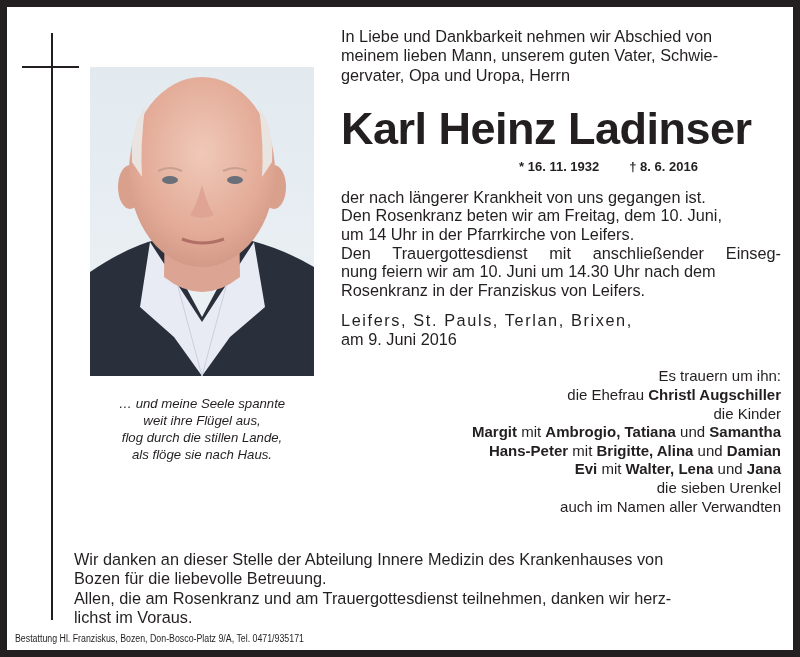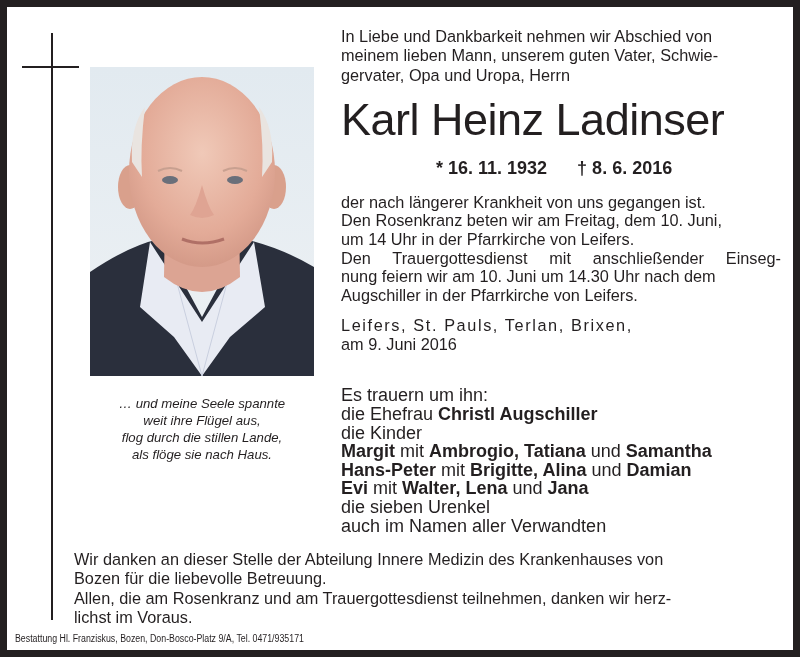--- a/index.html
+++ b/index.html
@@ -10,28 +10,28 @@
   .cross-h { position:absolute; left:15px; top:59px; width:57px; height:2px; background:#231f20; }
   .photo { position:absolute; left:83px; top:60px; width:224px; height:309px; overflow:hidden;
            background:linear-gradient(#e6edf2,#eef2f5); }
   .photo svg { display:block; }
   .poem { position:absolute; left:83px; top:388px; width:224px; text-align:center;
           font-style:italic; font-size:13.2px; line-height:17px; }
   .poem div { white-space:nowrap; }
   .right { position:absolute; left:334px; top:20px; width:440px; }
   .intro { font-size:16.3px; line-height:19.3px; }
   .intro div, .body div, .mourn div { white-space:nowrap; }
-  .name { font-weight:normal; font-size:45px; line-height:52px; margin-top:9px; letter-spacing:-0.5px; white-space:nowrap; }
-  .dates { font-weight:bold; font-size:18px; margin-top:12px; padding-left:95px; white-space:nowrap; }
+  .name { font-weight:bold; font-size:45px; line-height:52px; margin-top:18px; letter-spacing:-0.5px; white-space:nowrap; }
+  .dates { font-weight:bold; font-size:13px; margin-top:4px; padding-left:95px; white-space:nowrap;text-align:center; }
   .dates span + span { margin-left:30px; }
   .body { font-size:16.3px; line-height:18.6px; margin-top:14px; }
   .justify { text-align:justify; text-align-last:justify; }
   .places { font-size:16.3px; line-height:19px; margin-top:12px; letter-spacing:1.6px; white-space:nowrap; }
   .placedate { font-size:16.3px; line-height:19px; white-space:nowrap; }
-  .mourn { font-size:18px; line-height:18.6px; margin-top:32px; }
+  .mourn { font-size:15px; line-height:18.6px; margin-top:18px;text-align:right; }
   .mourn b { font-weight:bold; }
   .thanks { position:absolute; left:67px; top:543px; width:692px; font-size:16.3px; line-height:19.3px; }
   .thanks div { white-space:nowrap; }
   .footer { position:absolute; left:8px; top:626px; font-size:10px; white-space:nowrap; transform:scaleX(0.88); transform-origin:left; }
 </style>
 </head>
 <body>
 
 <div class="card">
 
@@ -99,21 +99,21 @@
     <div class="dates">
       <span>* 16. 11. 1932</span><span>† 8. 6. 2016</span>
     </div>
 
     <div class="body">
       <div>der nach längerer Krankheit von uns gegangen ist.</div>
       <div>Den Rosenkranz beten wir am Freitag, dem 10. Juni,</div>
       <div>um 14 Uhr in der Pfarrkirche von Leifers.</div>
       <div class="justify">Den Trauergottesdienst mit anschließender Einseg-</div>
       <div>nung feiern wir am 10. Juni um 14.30 Uhr nach dem</div>
-      <div>Augschiller in der Pfarrkirche von Leifers.</div>
+      <div>Rosenkranz in der Franziskus von Leifers.</div>
     </div>
 
     <div class="places">Leifers, St. Pauls, Terlan, Brixen,</div>
     <div class="placedate">am 9. Juni 2016</div>
 
     <div class="mourn">
       <div>Es trauern um ihn:</div>
       <div><span>die Ehefrau </span><b>Christl Augschiller</b></div>
       <div>die Kinder</div>
       <div><b>Margit</b><span> mit </span><b>Ambrogio, Tatiana</b><span> und </span><b>Samantha</b></div>

